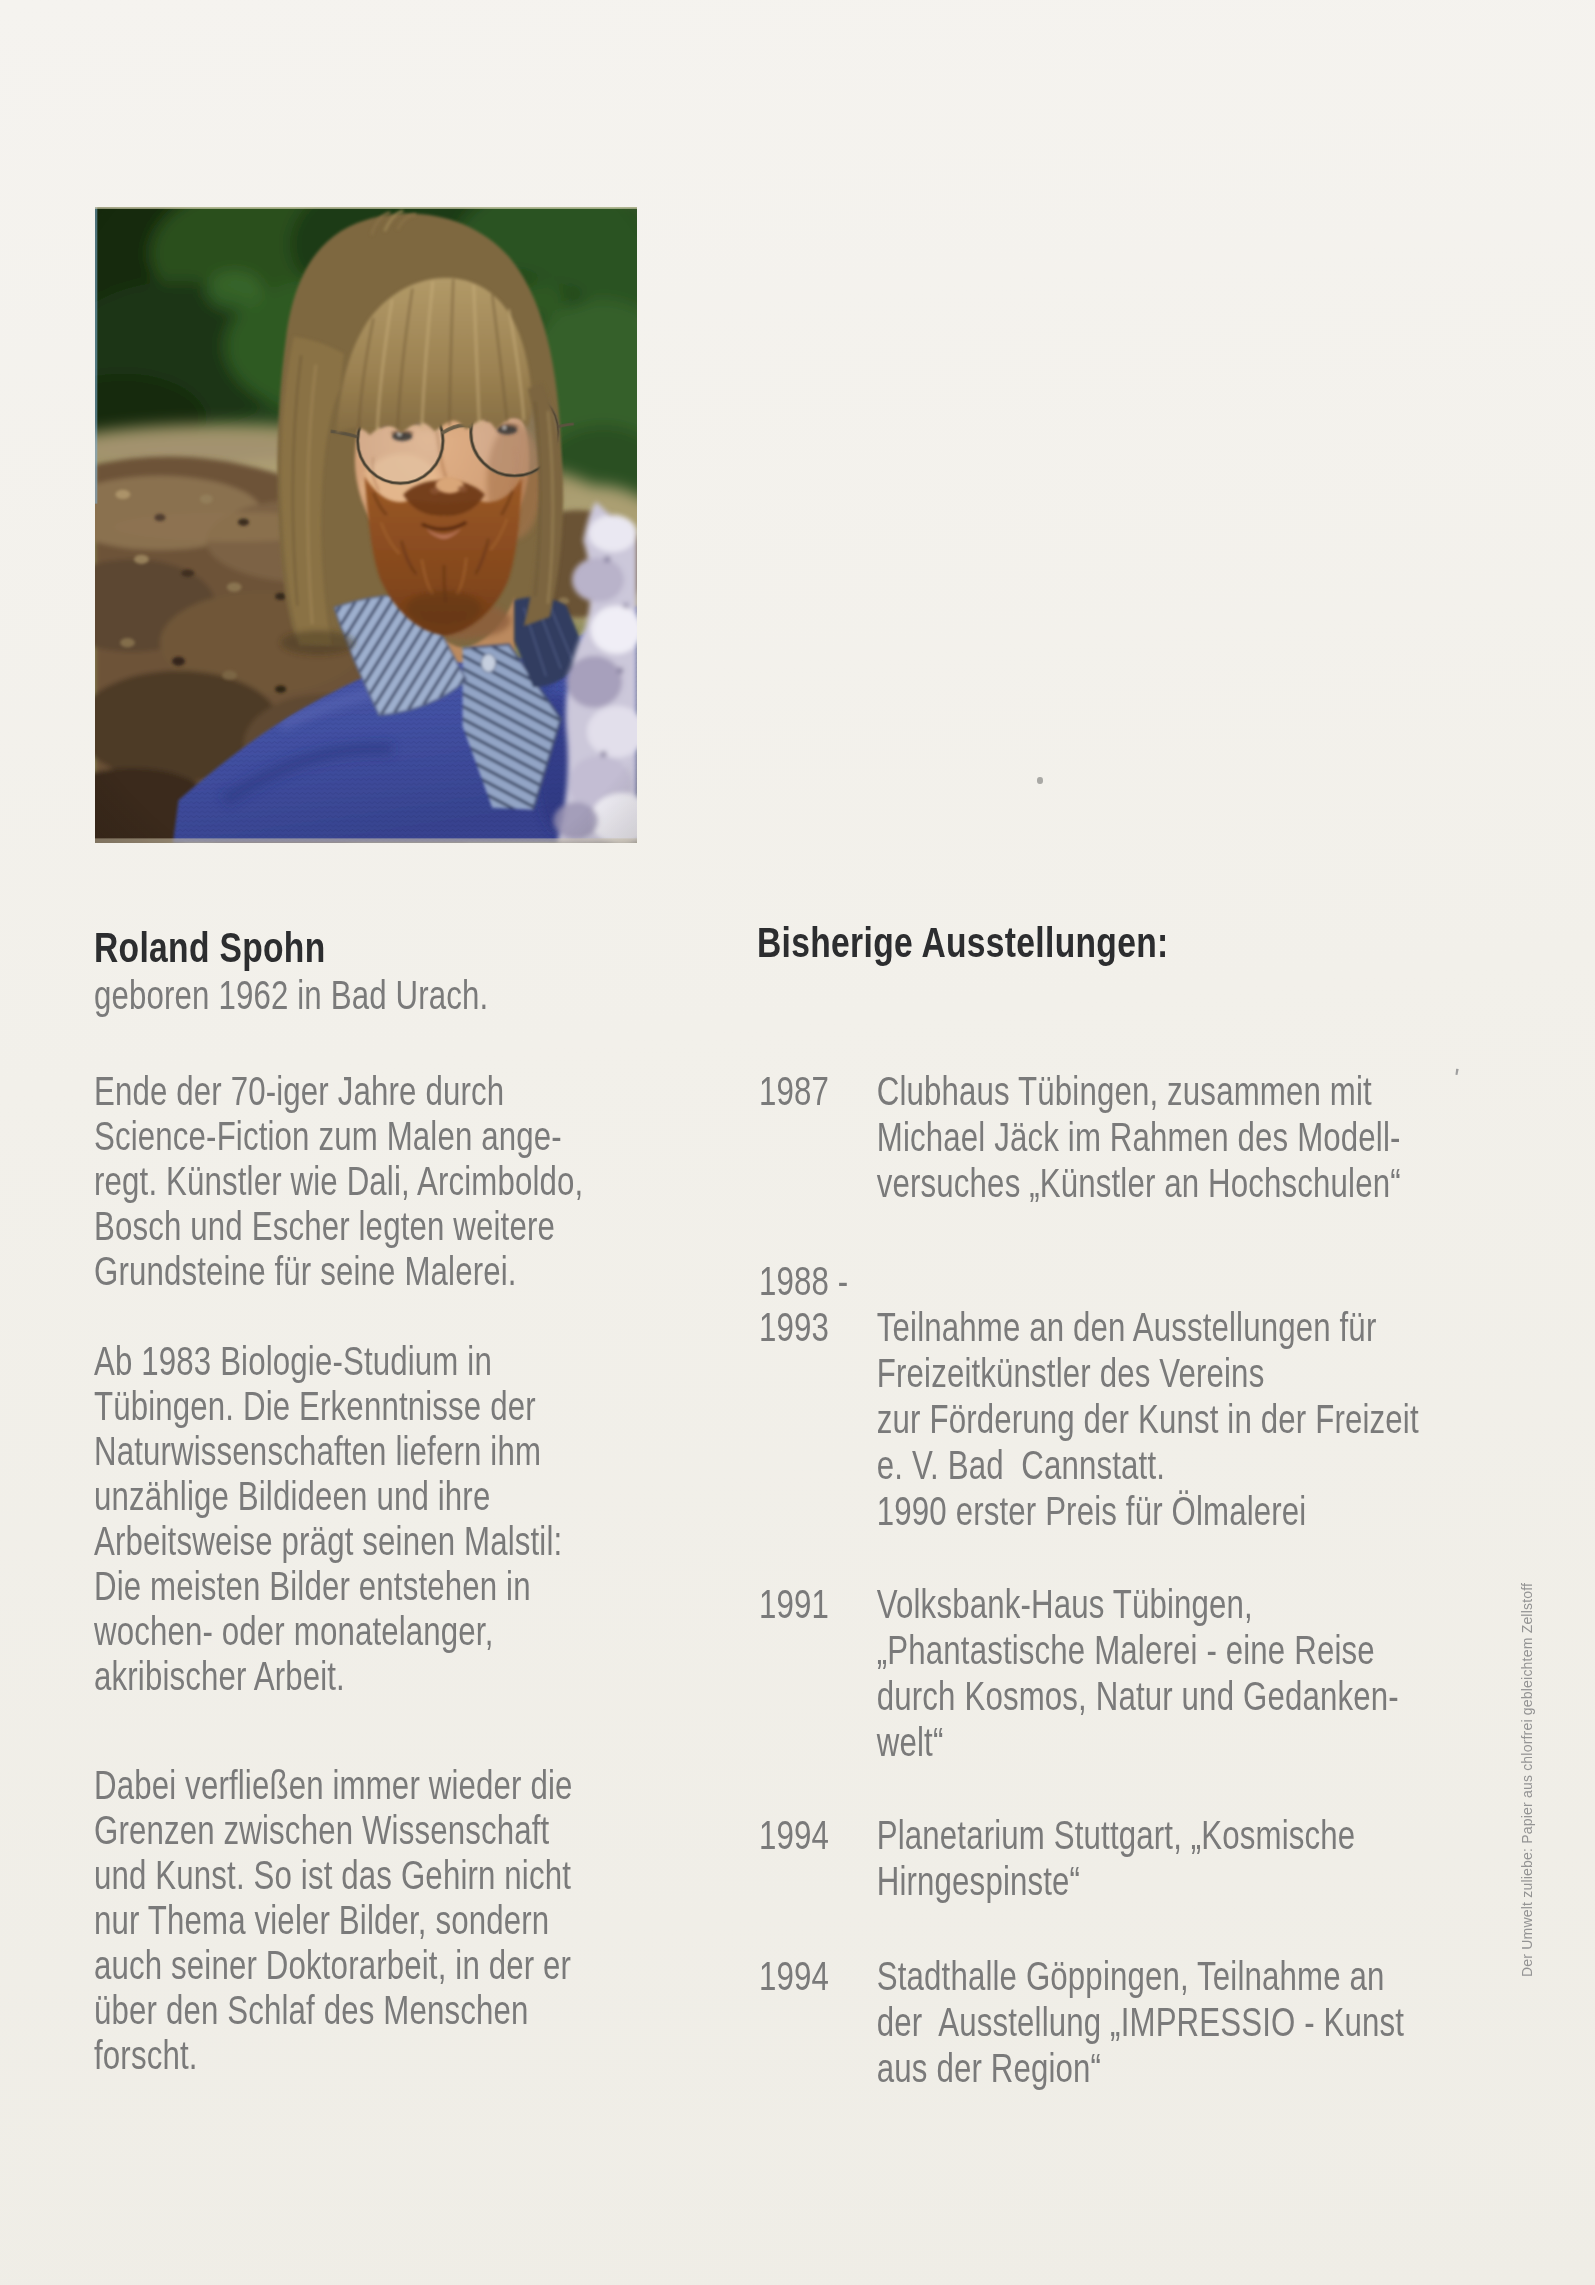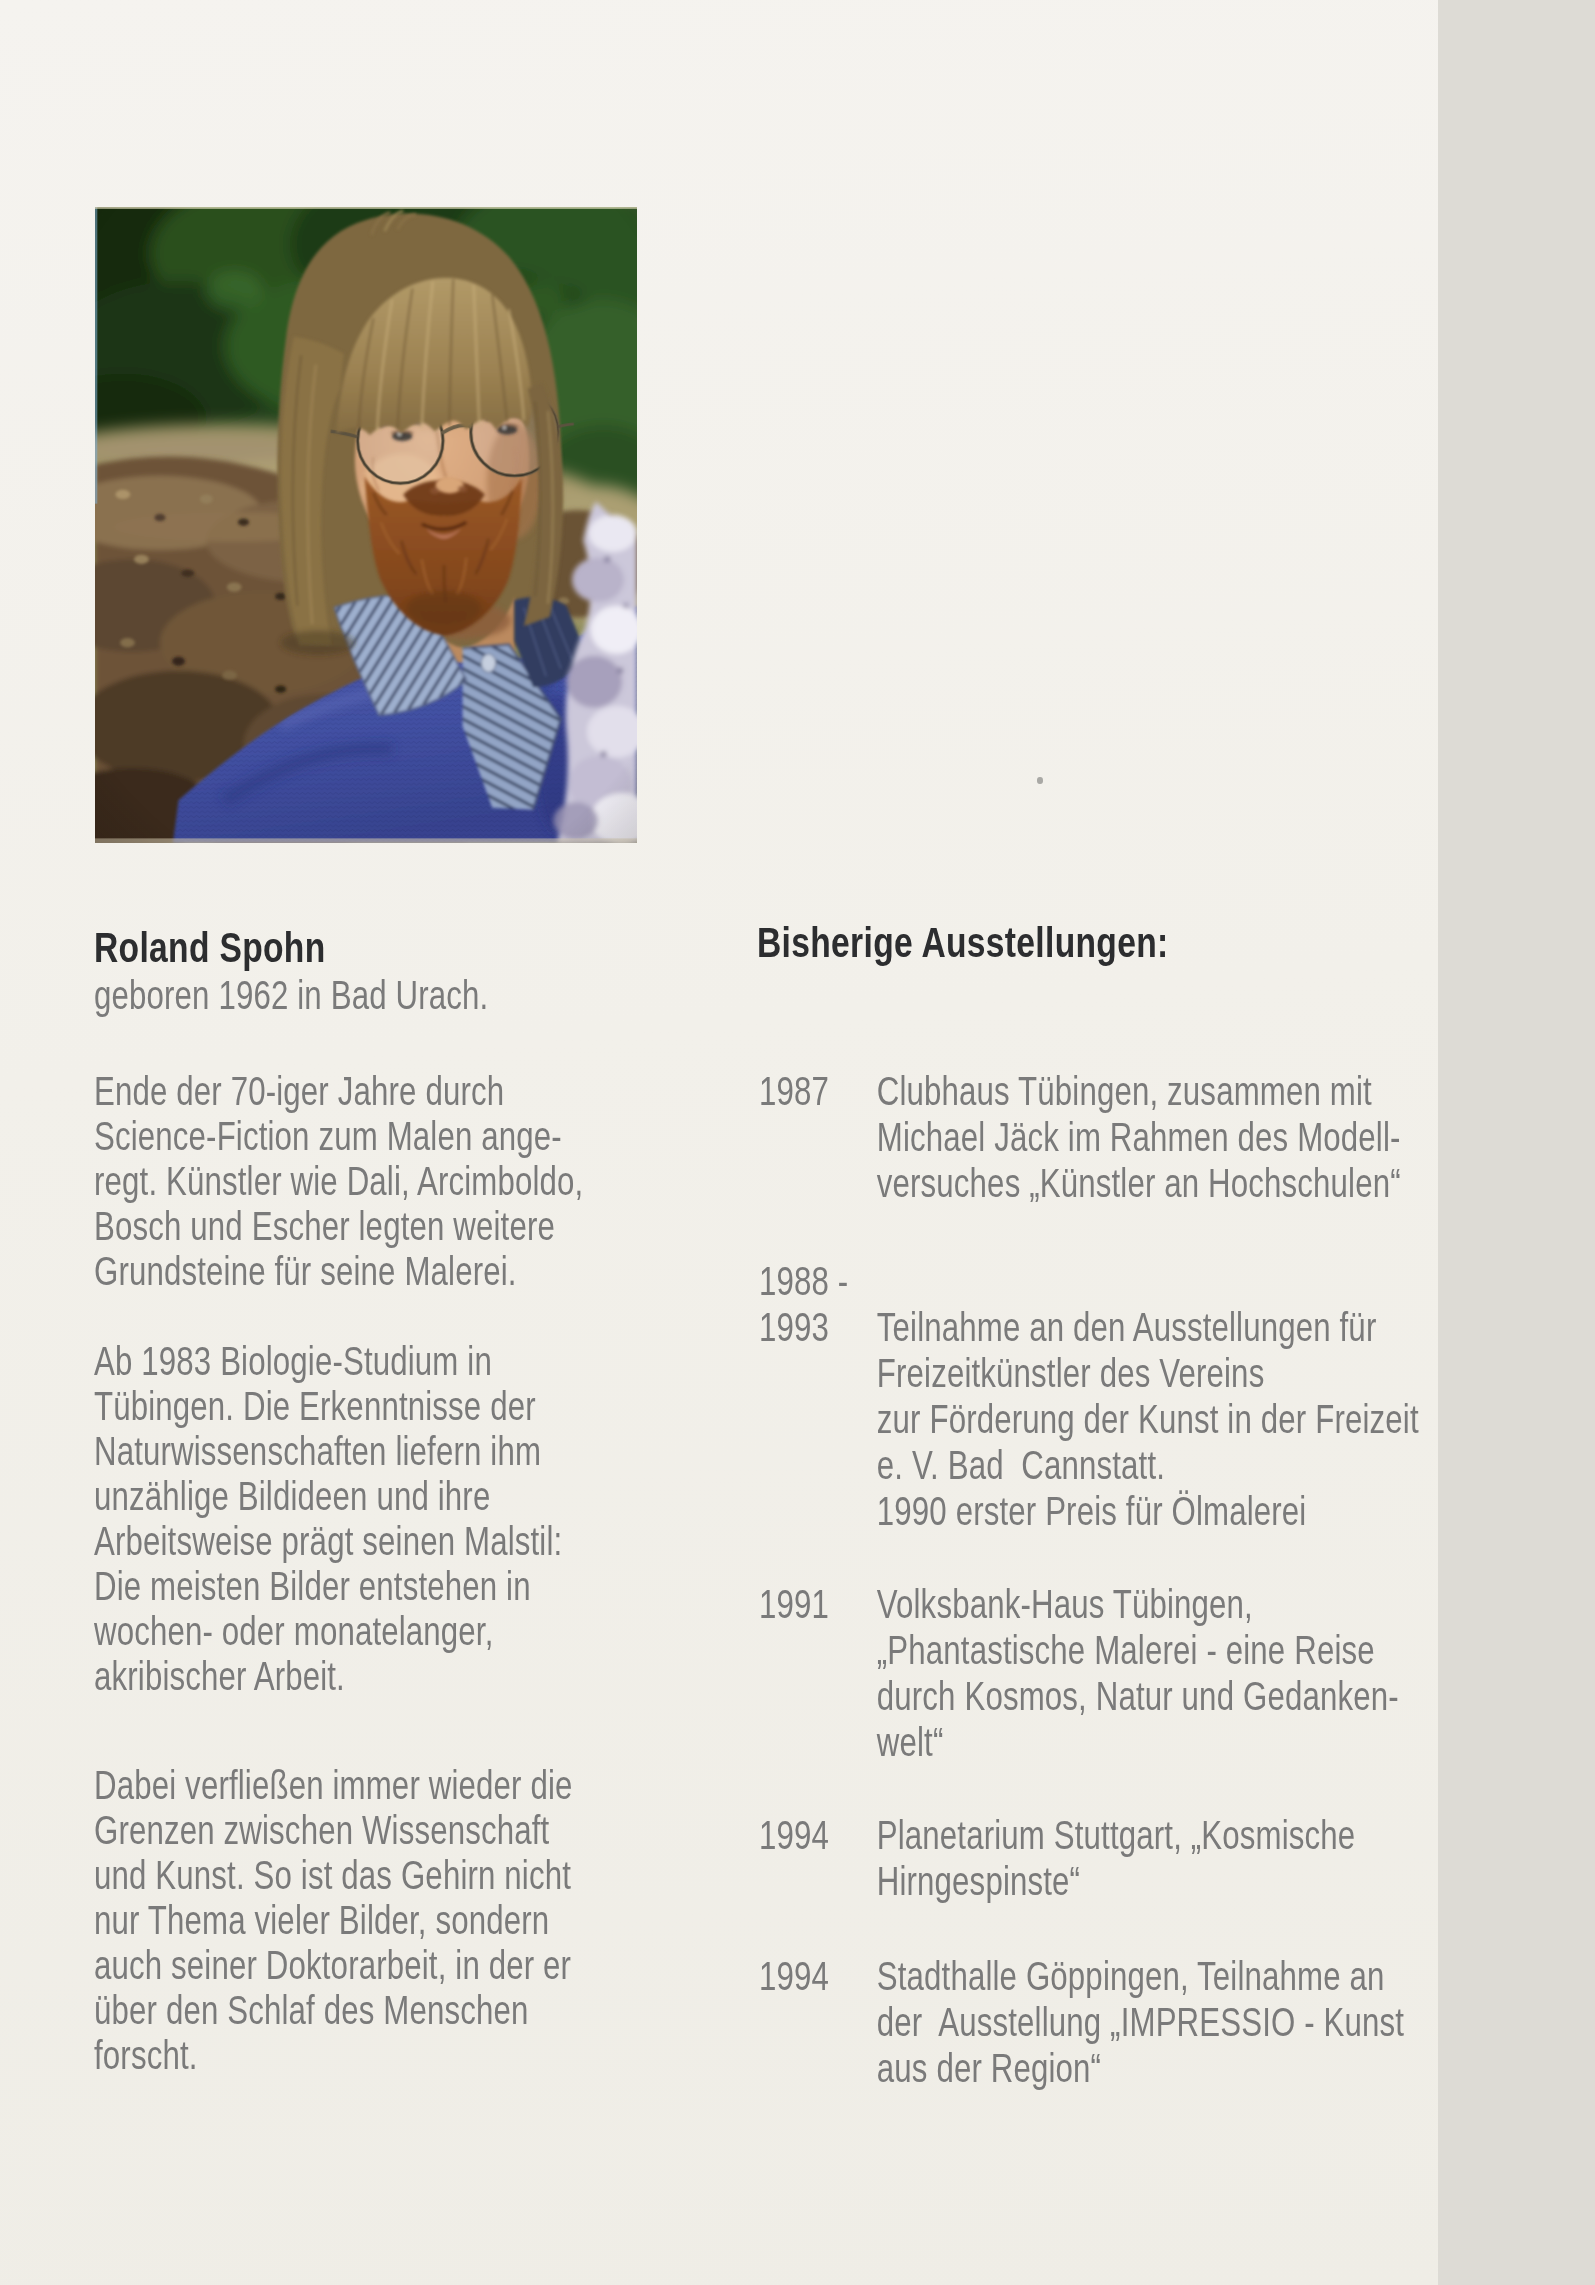--- a/index.html
+++ b/index.html
@@ -1,16 +1,16 @@
 <!DOCTYPE html>
 <html style="font-size:15px"><head>
 <meta charset="utf-8">
 <style>
   html,body{margin:0;padding:0;background:#dddbd5;}
-  .page{position:relative;width:1438px;height:2286px;overflow:hidden;
+  .page{position:relative;width:1595px;height:2286px;overflow:hidden;
         background:linear-gradient(175deg,#f5f3ef 0%,#f2f0ea 45%,#efede6 100%);
         font-family:"Liberation Sans","DejaVu Sans",sans-serif;}
   .photo-frame{position:absolute;left:95px;top:207px;width:542px;height:636px;}
   .photo-frame svg{display:block;width:100%;height:100%;}
   .tb{position:absolute;transform:scaleX(0.78);transform-origin:0 0;
       white-space:pre-wrap;font-size:40px;line-height:45px;color:#7a7a7a;
       letter-spacing:0.2px;}
   .hd{font-weight:bold;color:#2c2d2f;font-size:42px;line-height:46px;
       transform:scaleX(0.8);letter-spacing:0.4px;}
   .lcol{left:94px;width:807px;}

